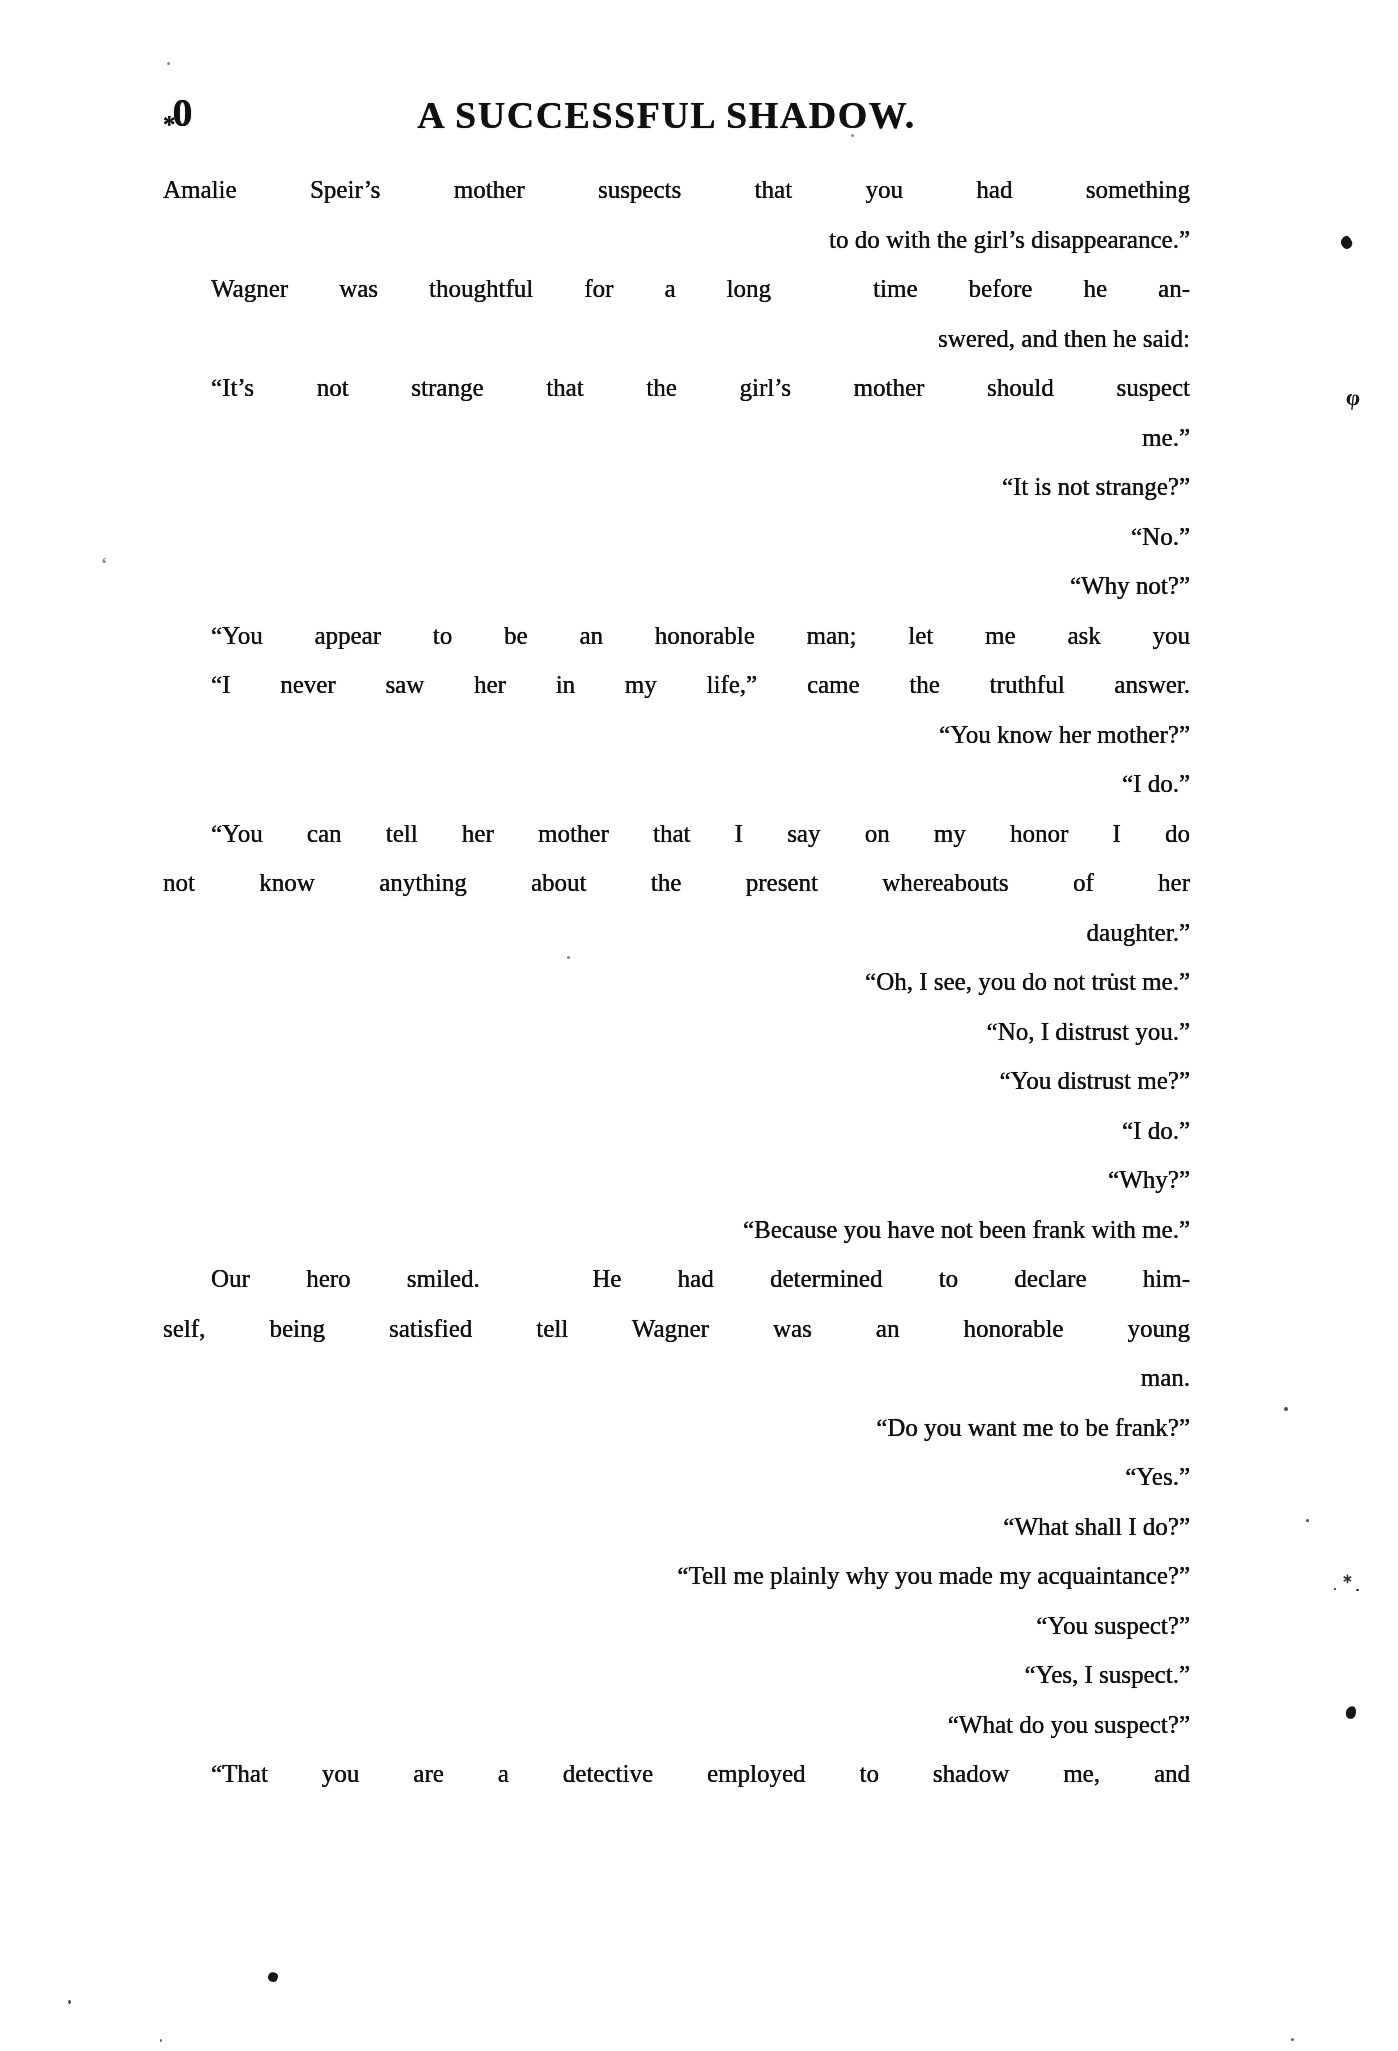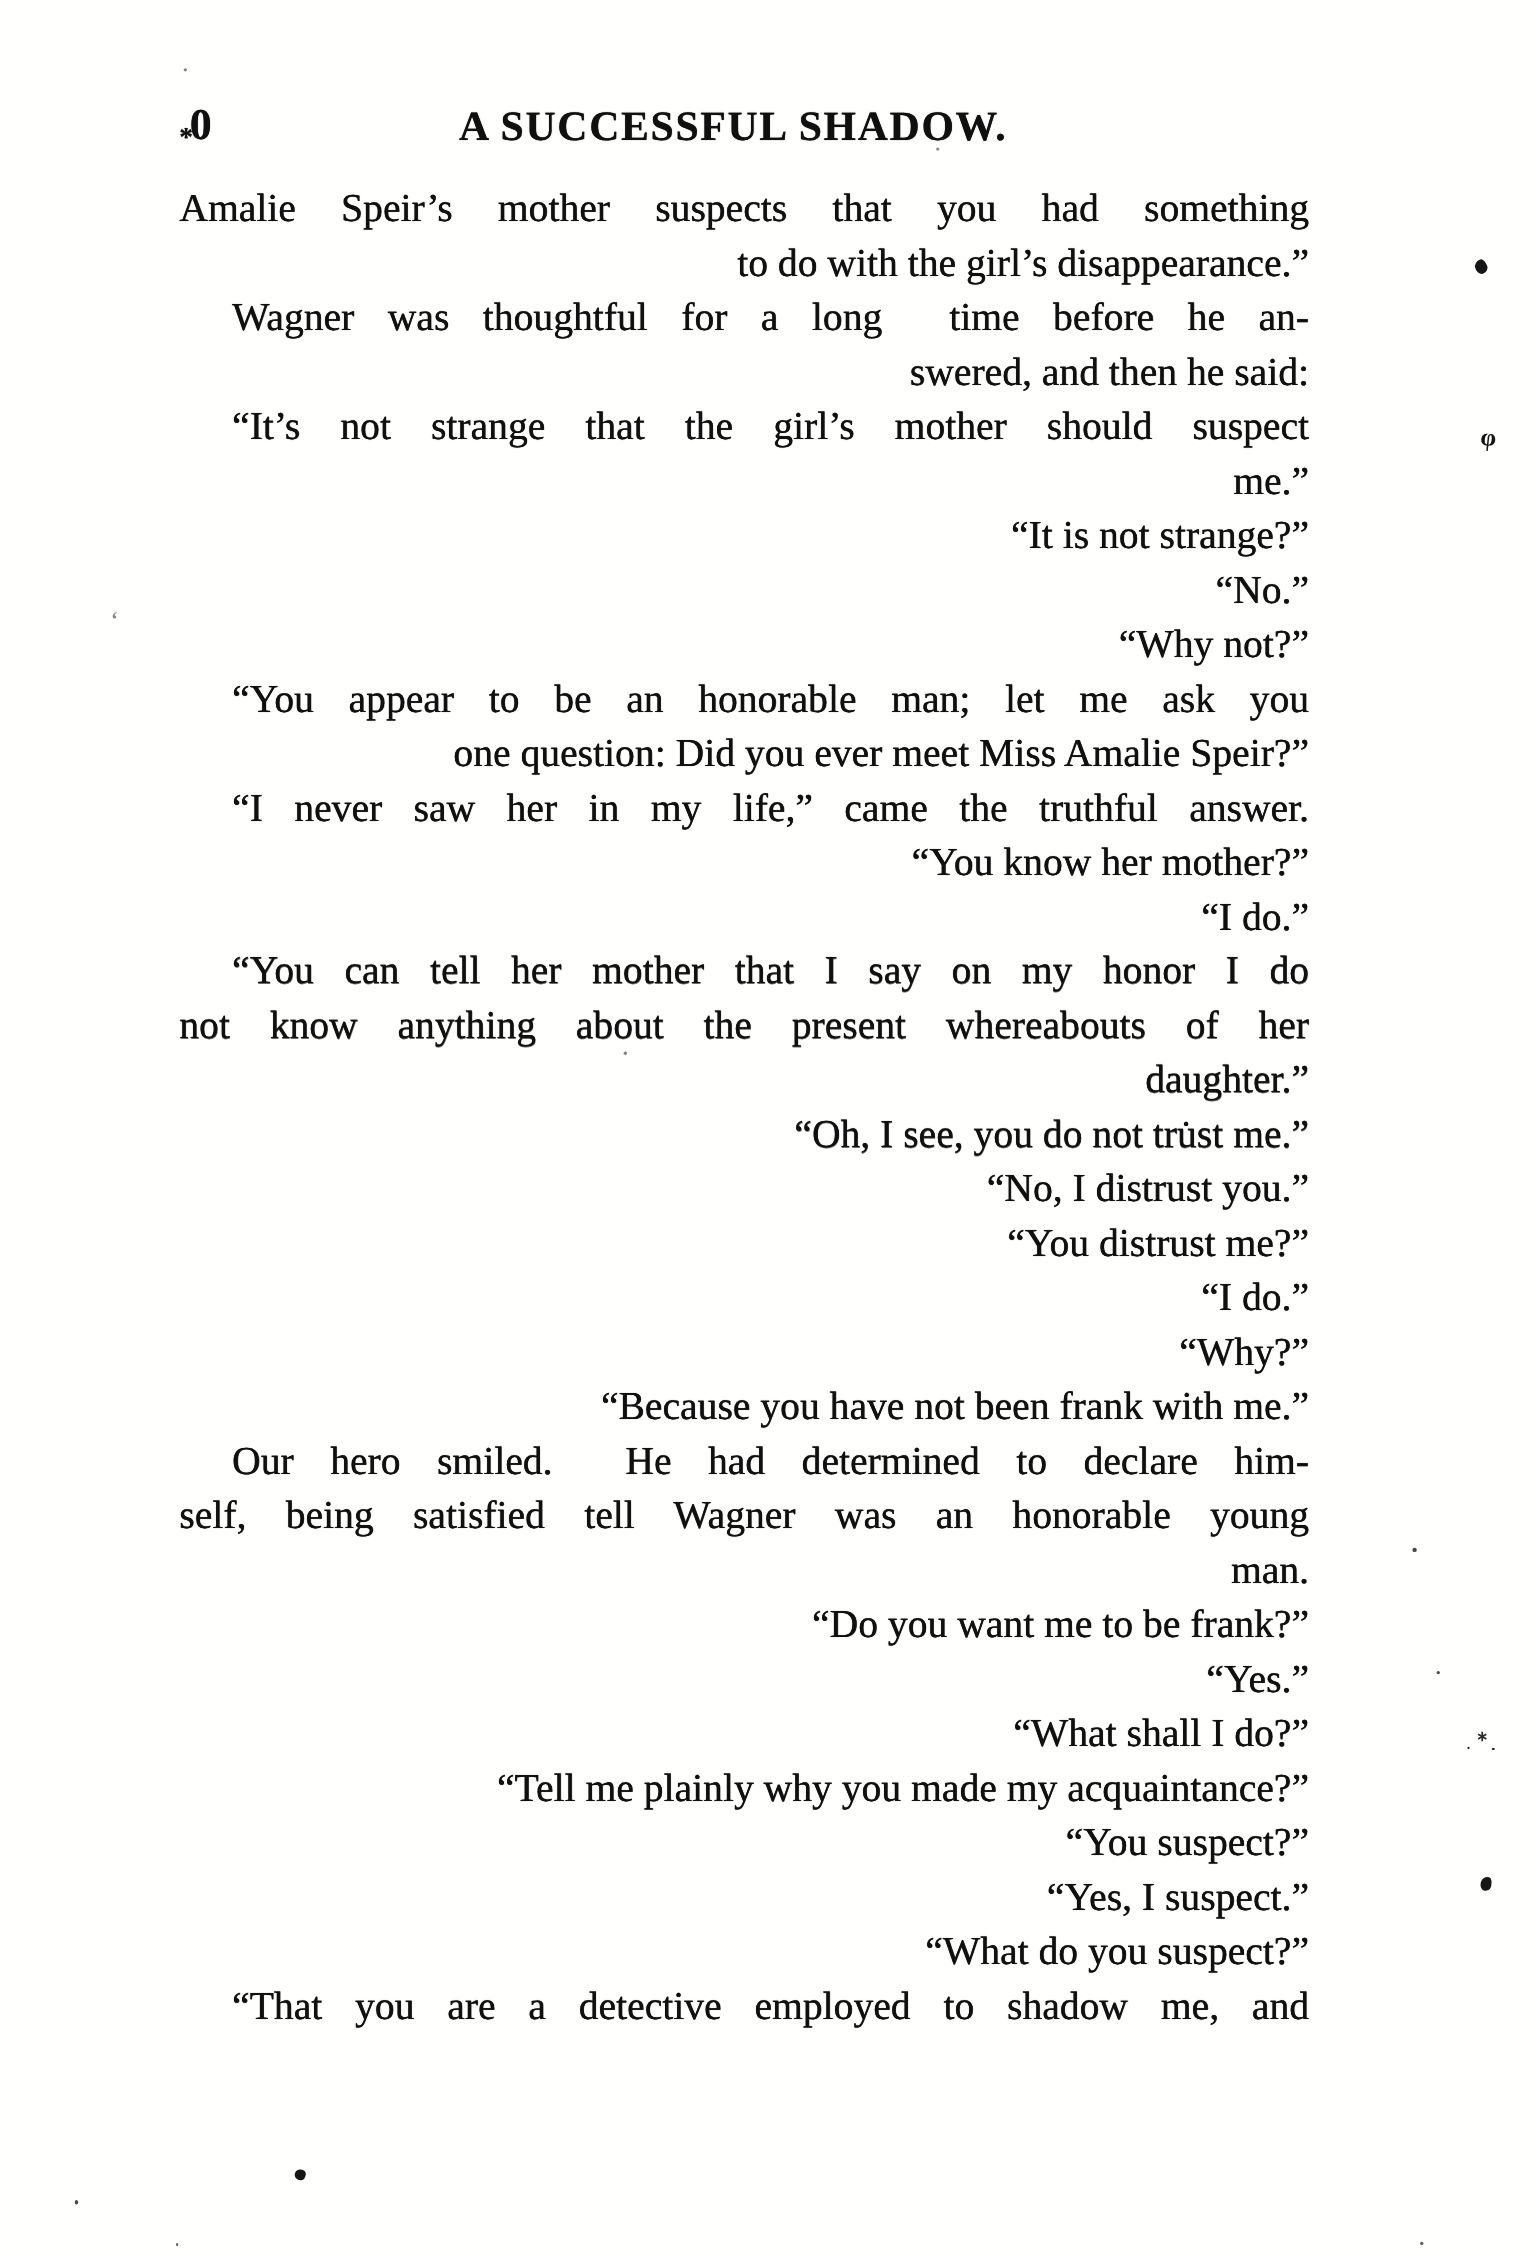--- a/index.html
+++ b/index.html
@@ -19,21 +19,21 @@
   .pagenum .mark { display:inline-block; font-size:25px; position:relative; top:7px; margin-right:-3px; }
   .running-title {
     position:absolute; left:0; right:0; bottom:0; text-align:center;
     font-size:38px; font-weight:bold; line-height:1;
     letter-spacing:1.5px; transform:translateX(-10px);
     text-shadow:0 0 0.8px rgba(0,0,0,.9);
   }
   
   .text-block {
     position:absolute; left:163px; top:165px; width:1027px;
-    font-size:36px; line-height:49.5px;
+    font-size:25px; line-height:49.5px;
     text-shadow:0 0 0.7px rgba(10,10,10,.85), 0.3px 0.2px 0.5px rgba(0,0,0,.55);
   }
   .line { height:49.5px; text-align:right; }
   .line.indent { padding-left:48px; }
   .line.just { text-align:justify; text-align-last:justify; }
   
   .artifacts { position:absolute; inset:0; pointer-events:none; }
   .speck { position:absolute; color:#141414; line-height:1; }
   .speck.blob { background:#161616; border-radius:62% 38% 55% 45% / 48% 60% 40% 52%; }
   .speck.dot  { background:#1c1c1c; border-radius:50%; }
@@ -53,21 +53,20 @@
       <div class="line just">Amalie Speir’s mother suspects that you had something</div>
       <div class="line">to do with the girl’s disappearance.”</div>
       <div class="line indent just">Wagner was thoughtful for a long&nbsp; time before he an-</div>
       <div class="line">swered, and then he said:</div>
       <div class="line indent just">“It’s not strange that the girl’s mother should suspect</div>
       <div class="line">me.”</div>
       <div class="line indent">“It is not strange?”</div>
       <div class="line indent">“No.”</div>
       <div class="line indent">“Why not?”</div>
       <div class="line indent just">“You appear to be an honorable man; let me ask you</div>
-      <div class="line">one question: Did you ever meet Miss Amalie Speir?”</div>
       <div class="line indent just">“I never saw her in my life,” came the truthful answer.</div>
       <div class="line indent">“You know her mother?”</div>
       <div class="line indent">“I do.”</div>
       <div class="line indent just">“You can tell her mother that I say on my honor I do</div>
       <div class="line just">not know anything about the present whereabouts of her</div>
       <div class="line">daughter.”</div>
       <div class="line indent">“Oh, I see, you do not tru̇st me.”</div>
       <div class="line indent">“No, I distrust you.”</div>
       <div class="line indent">“You distrust me?”</div>
       <div class="line indent">“I do.”</div>

